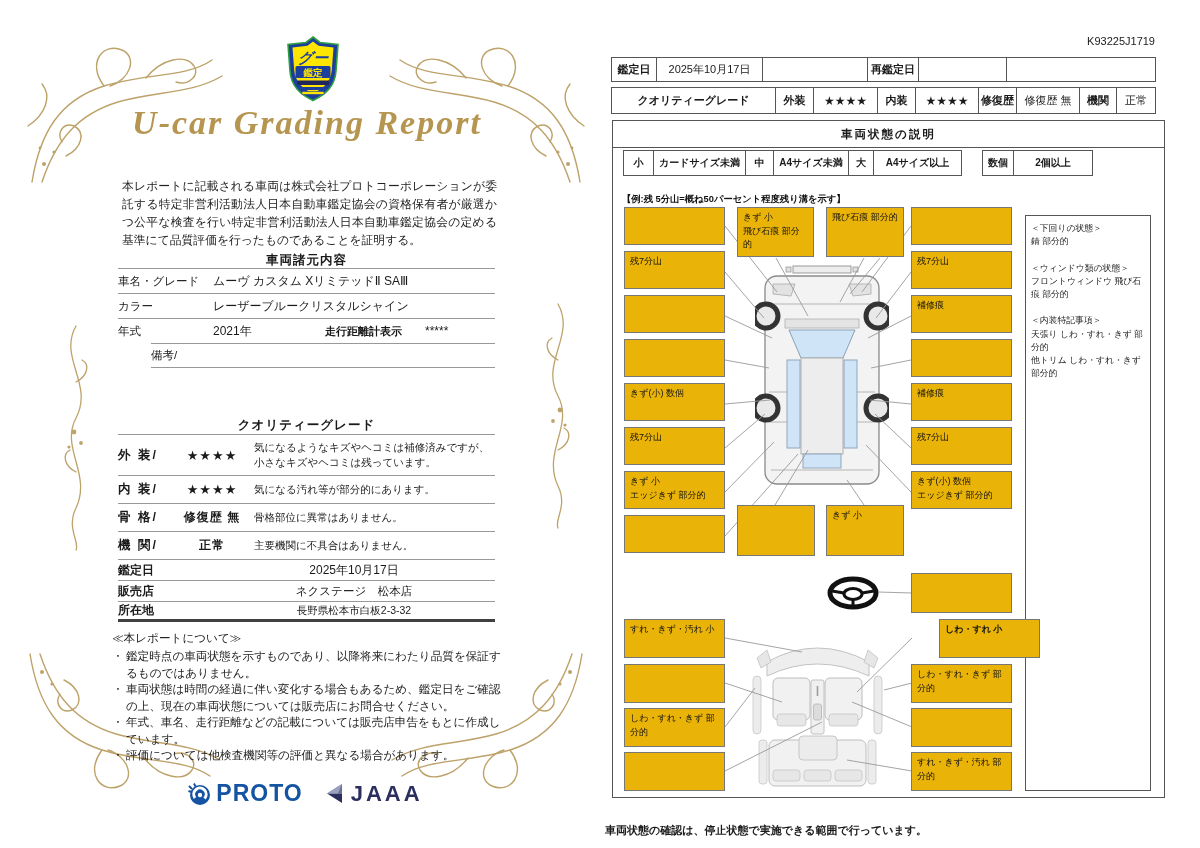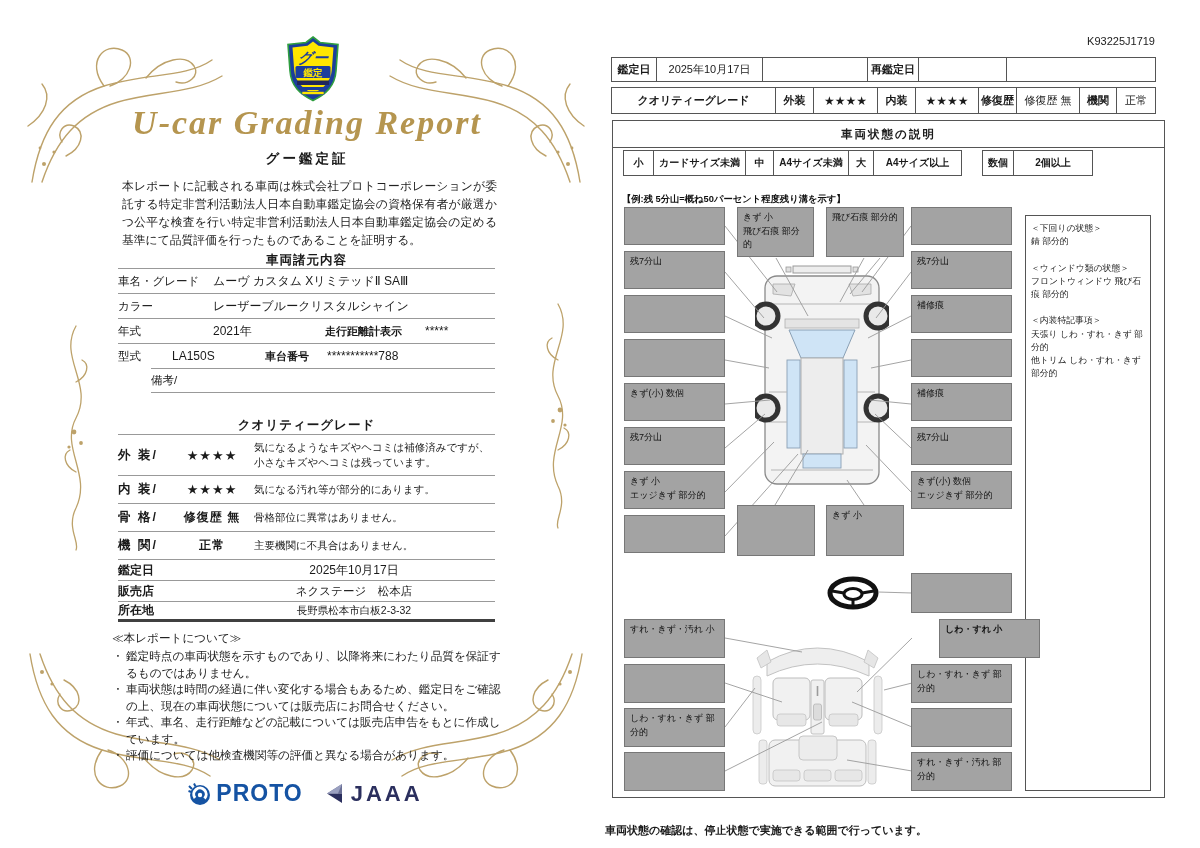--- a/index.html
+++ b/index.html
@@ -49,21 +49,21 @@
   .hcell:last-child{border-right:0;}
   .hcell.bold{font-weight:bold;}
   .bigbox{position:absolute;left:612px;top:120px;width:553px;height:678px;border:1.5px solid #555;background:#fff;}
   .bigbox-head{height:27px;border-bottom:1.5px solid #555;display:flex;align-items:center;
                justify-content:center;font-weight:bold;font-size:11.5px;letter-spacing:2px;}
   .legend{position:absolute;display:flex;border:1.2px solid #555;height:26px;background:#fff;}
   .lcell{display:flex;align-items:center;justify-content:center;border-right:1px solid #555;
          font-size:10px;font-weight:bold;height:100%;}
   .lcell:last-child{border-right:0;}
   .tire-note{position:absolute;font-size:9.3px;font-weight:bold;line-height:1.35;color:#111;}
-  .cbox{position:absolute;border:1px solid #777;background:#a3a3a3;font-size:9px;line-height:1.5;
+  .cbox{position:absolute;border:1px solid #777;background:#eab308;font-size:9px;line-height:1.5;
         padding:3px 5px;white-space:pre-line;color:#111;z-index:3;}
   .side-panel{position:absolute;left:1025px;top:215px;width:126px;height:576px;border:1px solid #555;
               background:#fff;font-size:8.8px;line-height:1.5;padding:6px 5px;white-space:pre-line;z-index:3;}
   .foot-note{position:absolute;left:605px;top:823px;font-size:11px;font-weight:bold;}
   .leader{position:absolute;left:612px;top:120px;z-index:2;}
   .diagram-svg{position:absolute;z-index:1;}
 </style>
 </head>
 <body>
 
@@ -155,45 +155,38 @@
     <path d="M29,5.5 L34.5,9.8 L49.5,11.6 L47.8,34 C46.9,46 39,52.6 29,57.8 C19,52.6 11.1,46 10.2,34 L8.5,11.6 L23.5,9.8 Z" fill="#ffe600"></path>
     <text x="29" y="27" text-anchor="middle" font-size="15" font-weight="900" font-style="italic" fill="#1c3e9c">グー</text>
     <rect x="11.5" y="30" width="35" height="12" rx="1.5" fill="#1c3e9c"></rect>
     <text x="29" y="39.6" text-anchor="middle" font-size="9.5" font-weight="bold" fill="#ffe600">鑑定</text>
     <rect x="13" y="44.5" width="32" height="4.5" fill="#20265c"></rect>
     <rect x="15" y="51" width="28" height="3" fill="#1c3e9c"></rect>
     <rect x="18" y="55.5" width="22" height="3" fill="#ffe600" stroke="#1c3e9c" stroke-width=".6"></rect>
   </svg>
 
   <div class="abs gr-title" style="left:0;top:104px;width:614px;text-align:center;">U-car Grading Report</div>
-  <div class="abs cert-sub" style="left:0;top:150px;width:614px;">グー鑑定証</div>
   <div class="abs intro serif" style="left:122px;top:178px;width:375px;">本レポートに記載される車両は株式会社プロトコーポレーションが委託する特定非営利活動法人日本自動車鑑定協会の資格保有者が厳選かつ公平な検査を行い特定非営利活動法人日本自動車鑑定協会の定める基準にて品質評価を行ったものであることを証明する。</div>
 
   <div class="abs sec-head" style="left:118px;top:252px;width:377px;">車両諸元内容</div>
 
   <div class="spec-table">
     <div class="srow">
       <span class="slabel">車名・グレード</span>
       <span class="sval">ムーヴ カスタム XリミテッドⅡ SAⅢ</span>
     </div>
     <div class="srow">
       <span class="slabel">カラー</span>
       <span class="sval">レーザーブルークリスタルシャイン</span>
     </div>
     <div class="srow">
       <span class="slabel">年式</span>
       <span class="sval" style="width:112px;">2021年</span>
       <span style="width:100px;font-weight:bold;font-size:11px;">走行距離計表示</span>
       <span class="sval">*****</span>
-    </div>
-    <div class="srow">
-      <span style="width:54px;font-size:11.5px;">型式</span>
-      <span class="sval" style="width:93px;">LA150S</span>
-      <span style="width:62px;font-weight:bold;font-size:11px;">車台番号</span>
-      <span class="sval">***********788</span>
     </div>
     <div class="srow">
       <span class="slabel">備考/</span>
     </div>
   </div>
 
   <div class="abs sec-head" style="left:118px;top:417px;width:377px;">クオリティーグレード</div>
 
   <div class="grade-table">
     <div class="grow">

